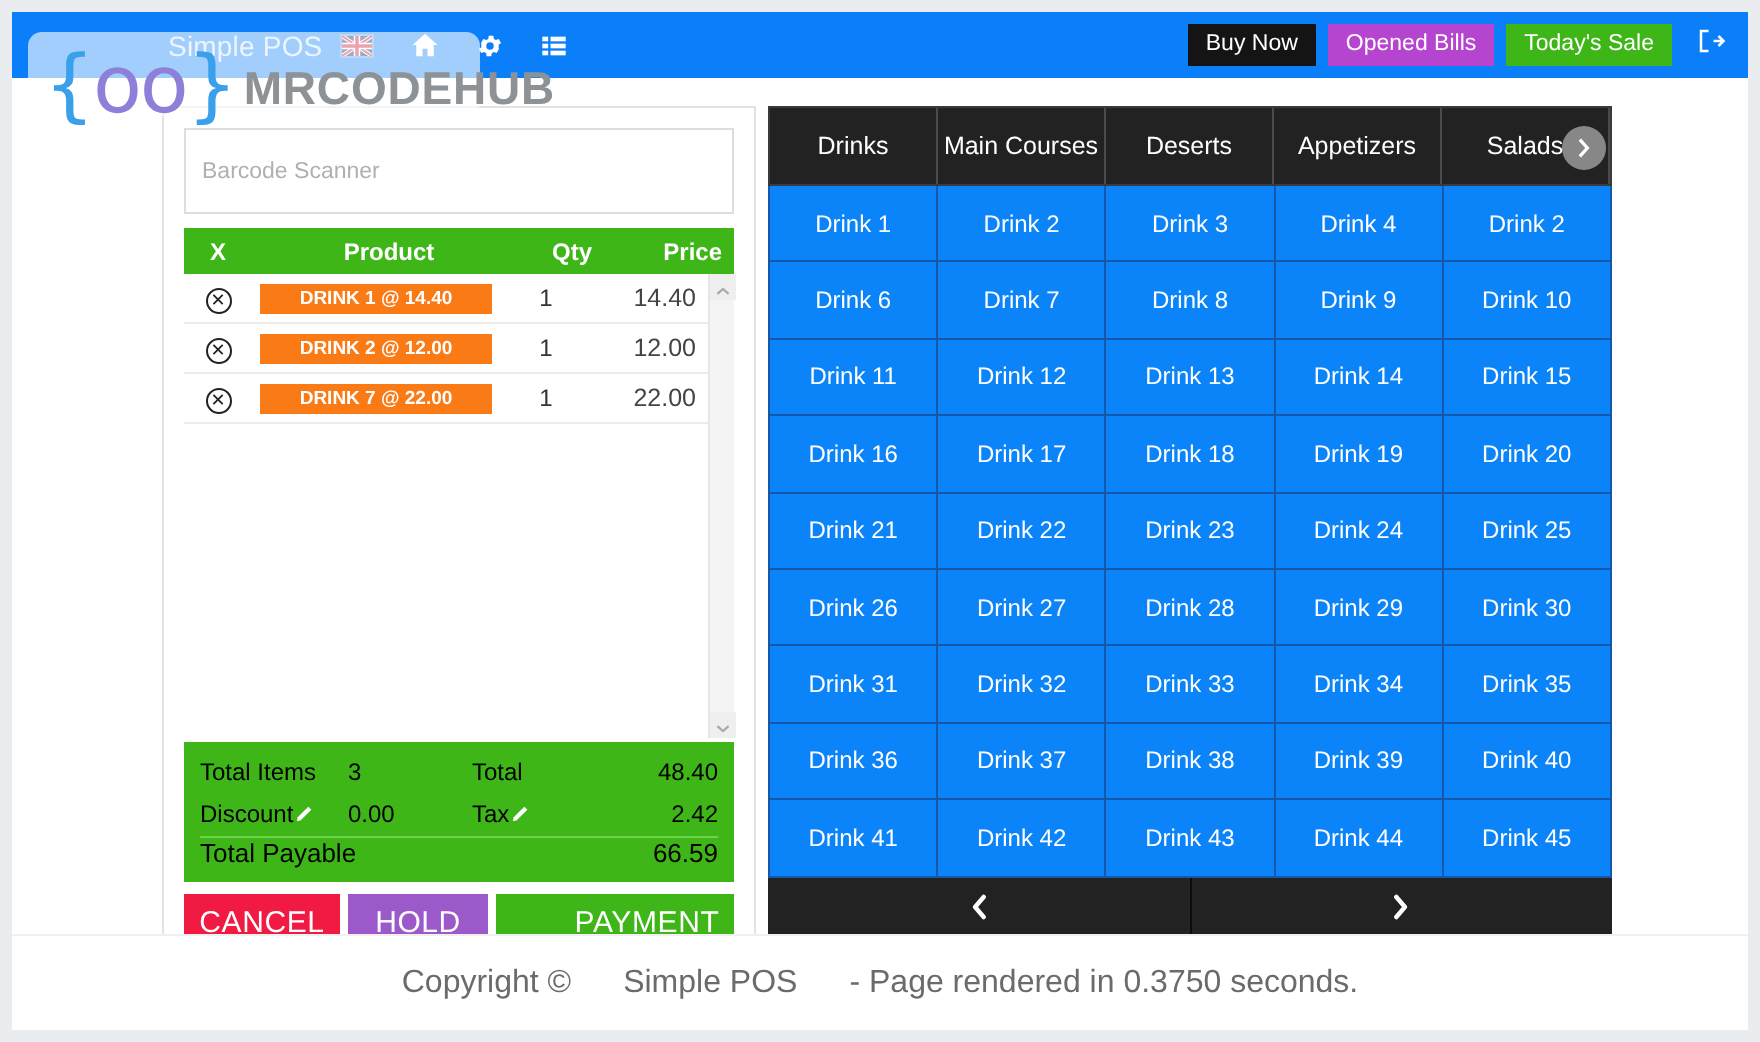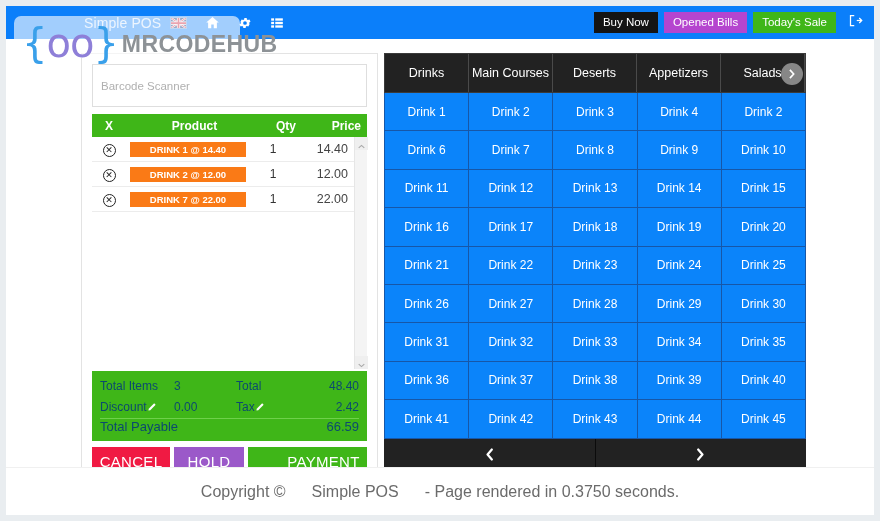--- a/index.html
+++ b/index.html
@@ -230,21 +230,21 @@
     width: 13px; height: 13px;
     display: flex; align-items: center; justify-content: center;
     background: #efefef;
     cursor: pointer;
   }
   #cart-sb-down { position: absolute; bottom: 0; left: 0; }
 
   
   #totals-panel {
     background: #3fb618;
-    color: #0c4a6e;
+    color: #000000;
     margin-top: 2px;
     padding: 4px 8px 0 8px;
   }
   .totals-row {
     display: flex;
     align-items: center;
     height: 21px;
     font-size: 12px;
   }
   .tr-label  { width: 74px; }

